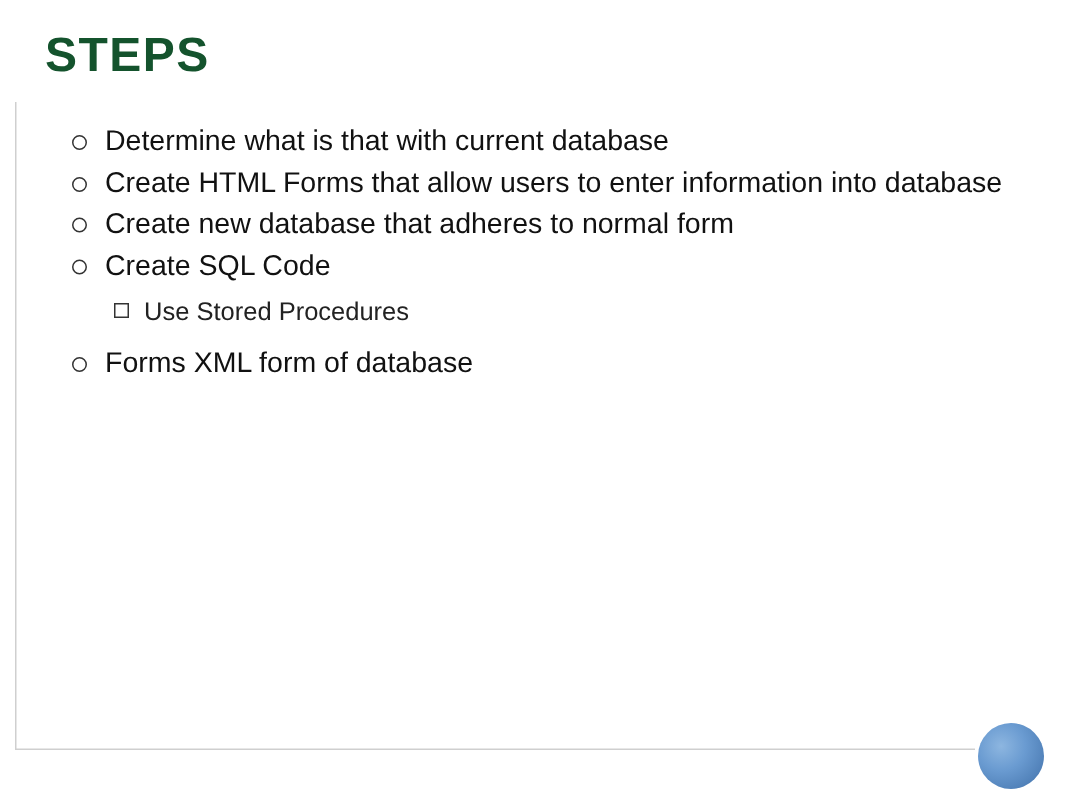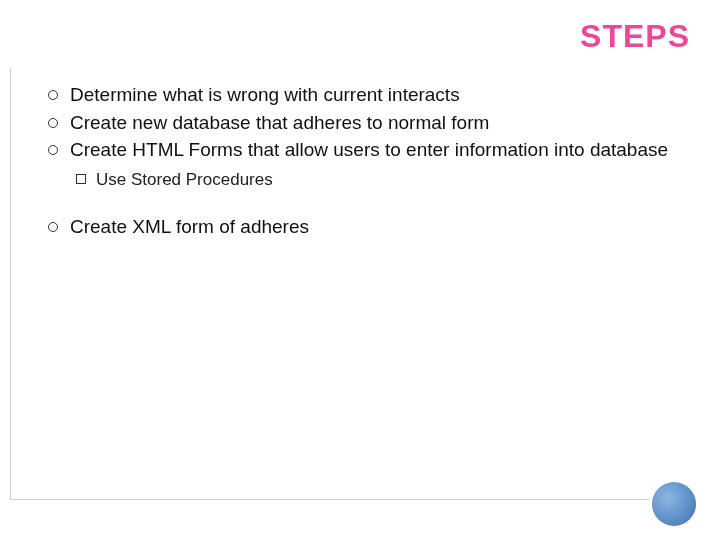--- a/index.html
+++ b/index.html
@@ -11,23 +11,23 @@
     position: relative;
     overflow: hidden;
   }
   .slide {
     width: 100%;
     height: 100%;
     padding: 18px 30px 30px 30px;
     position: relative;
   }
   .title {
-    text-align: right;
+    text-align: left;
     font-size: 28px;
-    color: #ec4899;
+    color: #14532d;
     letter-spacing: 1px;
     margin-bottom: 28px;
     font-variant: small-caps;
   }
   .title .first-letter {
     font-size: 32px;
   }
   ul.main-list {
     list-style: none;
     padding-left: 18px;
@@ -48,21 +48,21 @@
     width: 8px;
     height: 8px;
     border: 1.5px solid #333;
     border-radius: 50%;
     background: transparent;
   }
   ul.sub-list {
     list-style: none;
     padding-left: 46px;
     margin-top: 6px;
-    margin-bottom: 24px;
+    margin-bottom: 12px;
   }
   ul.sub-list > li {
     position: relative;
     padding-left: 20px;
     font-size: 17px;
     color: #222;
     line-height: 1.3;
   }
   ul.sub-list > li::before {
     content: "";
@@ -105,27 +105,28 @@
 
 <div class="slide">
   <div class="left-line"></div>
   <div class="bottom-line"></div>
 
   <h1 class="title">
     <span class="first-letter">STEPS</span>
   </h1>
 
   <ul class="main-list">
-    <li><span>Determine what is wrong with current interacts</span></li>
+    <li><span>Determine what is that with current database</span></li>
+    <li><span>Create HTML Forms that allow users to enter information into database</span></li>
     <li><span>Create new database that adheres to normal form</span></li>
-    <li><span>Create HTML Forms that allow users to enter information into database</span></li>
+    <li><span>Create SQL Code</span></li>
   </ul>
 
   <ul class="sub-list">
     <li><span>Use Stored Procedures</span></li>
   </ul>
 
   <ul class="main-list">
-    <li><span>Create XML form of adheres</span></li>
+    <li><span>Forms XML form of database</span></li>
   </ul>
 
   <div class="corner-circle"></div>
 </div>
 
 </body></html>

